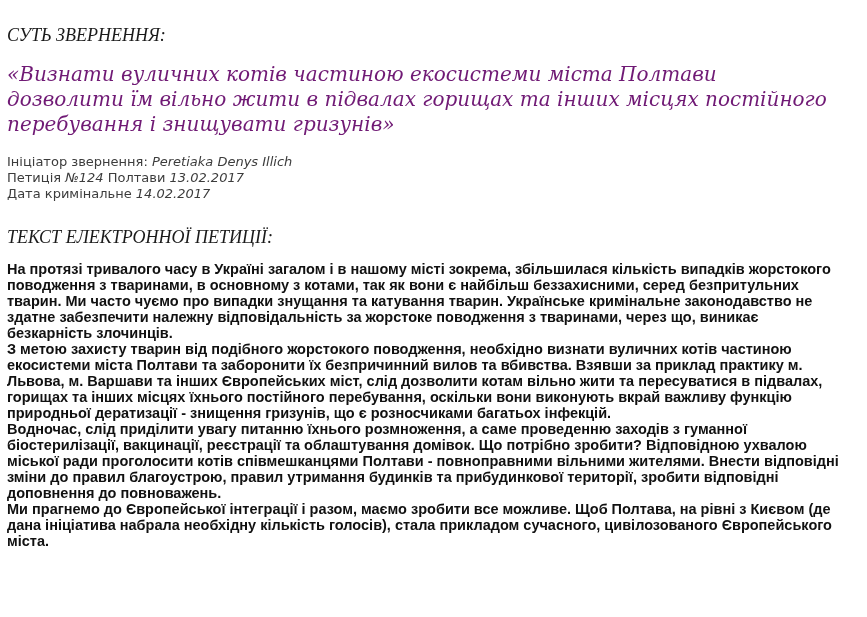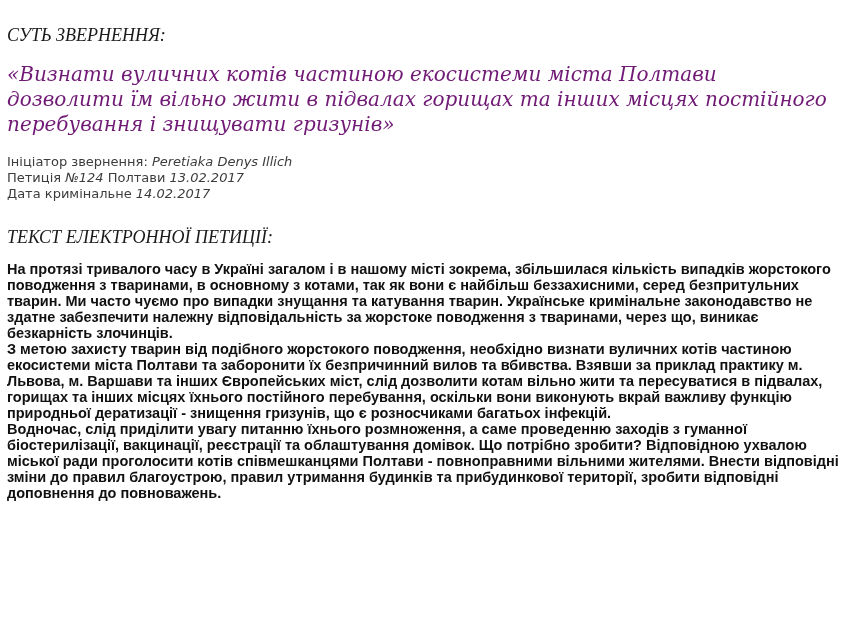--- a/index.html
+++ b/index.html
@@ -78,15 +78,16 @@
     <div class="meta-line"><span>Петиція </span><span class="val">№124</span><span> Полтави </span><span class="val">13.02.2017</span></div>
     <div class="meta-line"><span>Дата кримінальне </span><span class="val">14.02.2017</span></div>
   </div>
 
   <h2 class="serif-heading heading-petition">ТЕКСТ ЕЛЕКТРОННОЇ ПЕТИЦІЇ:</h2>
 
   <div class="body-text">
     <p>На протязі тривалого часу в Україні загалом і в нашому місті зокрема, збільшилася кількість випадків жорстокого поводження з тваринами, в основному з котами, так як вони є найбільш беззахисними, серед безпритульних тварин. Ми часто чуємо про випадки знущання та катування тварин. Українське кримінальне законодавство не здатне забезпечити належну відповідальність за жорстоке поводження з тваринами, через що, виникає безкарність злочинців.</p>
     <p>З метою захисту тварин від подібного жорстокого поводження, необхідно визнати вуличних котів частиною екосистеми міста Полтави та заборонити їх безпричинний вилов та вбивства. Взявши за приклад практику м. Львова, м. Варшави та інших Європейських міст, слід дозволити котам вільно жити та пересуватися в підвалах, горищах та інших місцях їхнього постійного перебування, оскільки вони виконують вкрай важливу функцію природньої дератизації - знищення гризунів, що є розносчиками багатьох інфекцій.</p>
     <p>Водночас, слід приділити увагу питанню їхнього розмноження, а саме проведенню заходів з гуманної біостерилізації, вакцинації, реєстрації та облаштування домівок. Що потрібно зробити? Відповідною ухвалою міської ради проголосити котів співмешканцями Полтави - повноправними вільними жителями. Внести відповідні зміни до правил благоустрою, правил утримання будинків та прибудинкової території, зробити відповідні доповнення до повноважень.</p>
+    <p>Ми прагнемо до Європейської інтеграції і разом, маємо зробити все можливе. Щоб Полтава, на рівні з Києвом (де дана ініціатива набрала необхідну кількість голосів), стала прикладом сучасного, цивілозованого Європейського міста.</p>
   </div>
 
 </div>
 
 </body></html>

